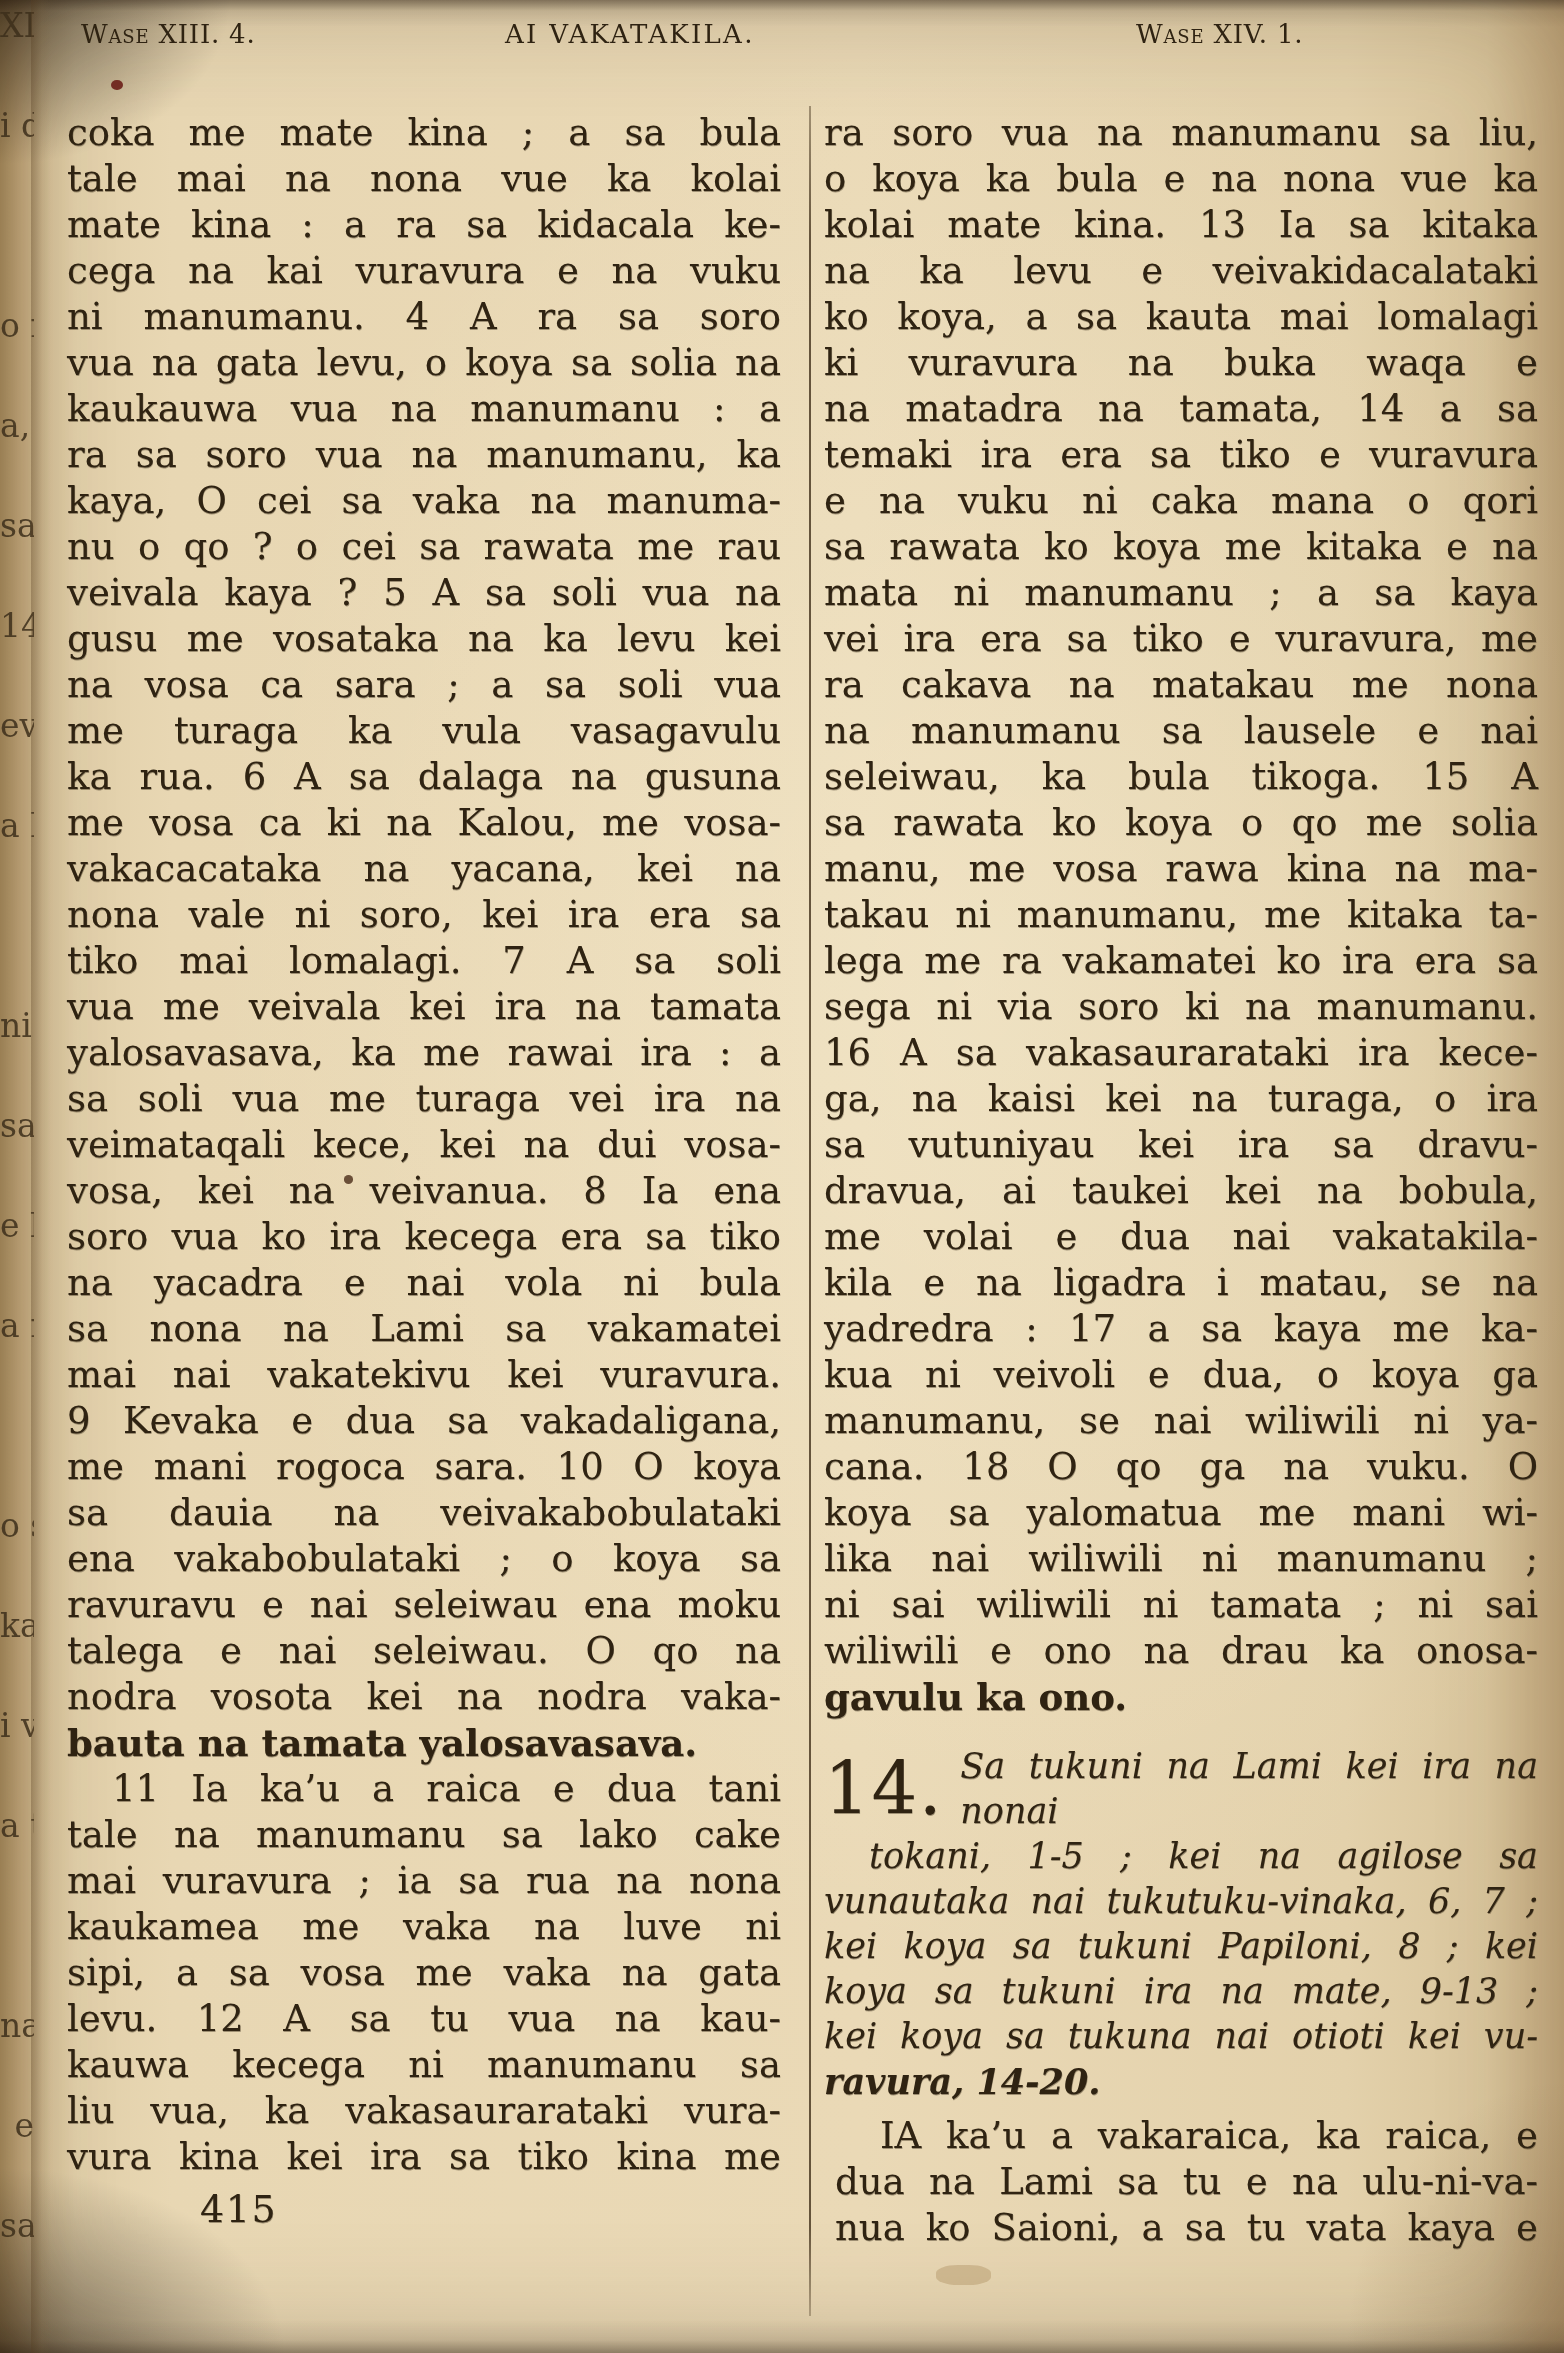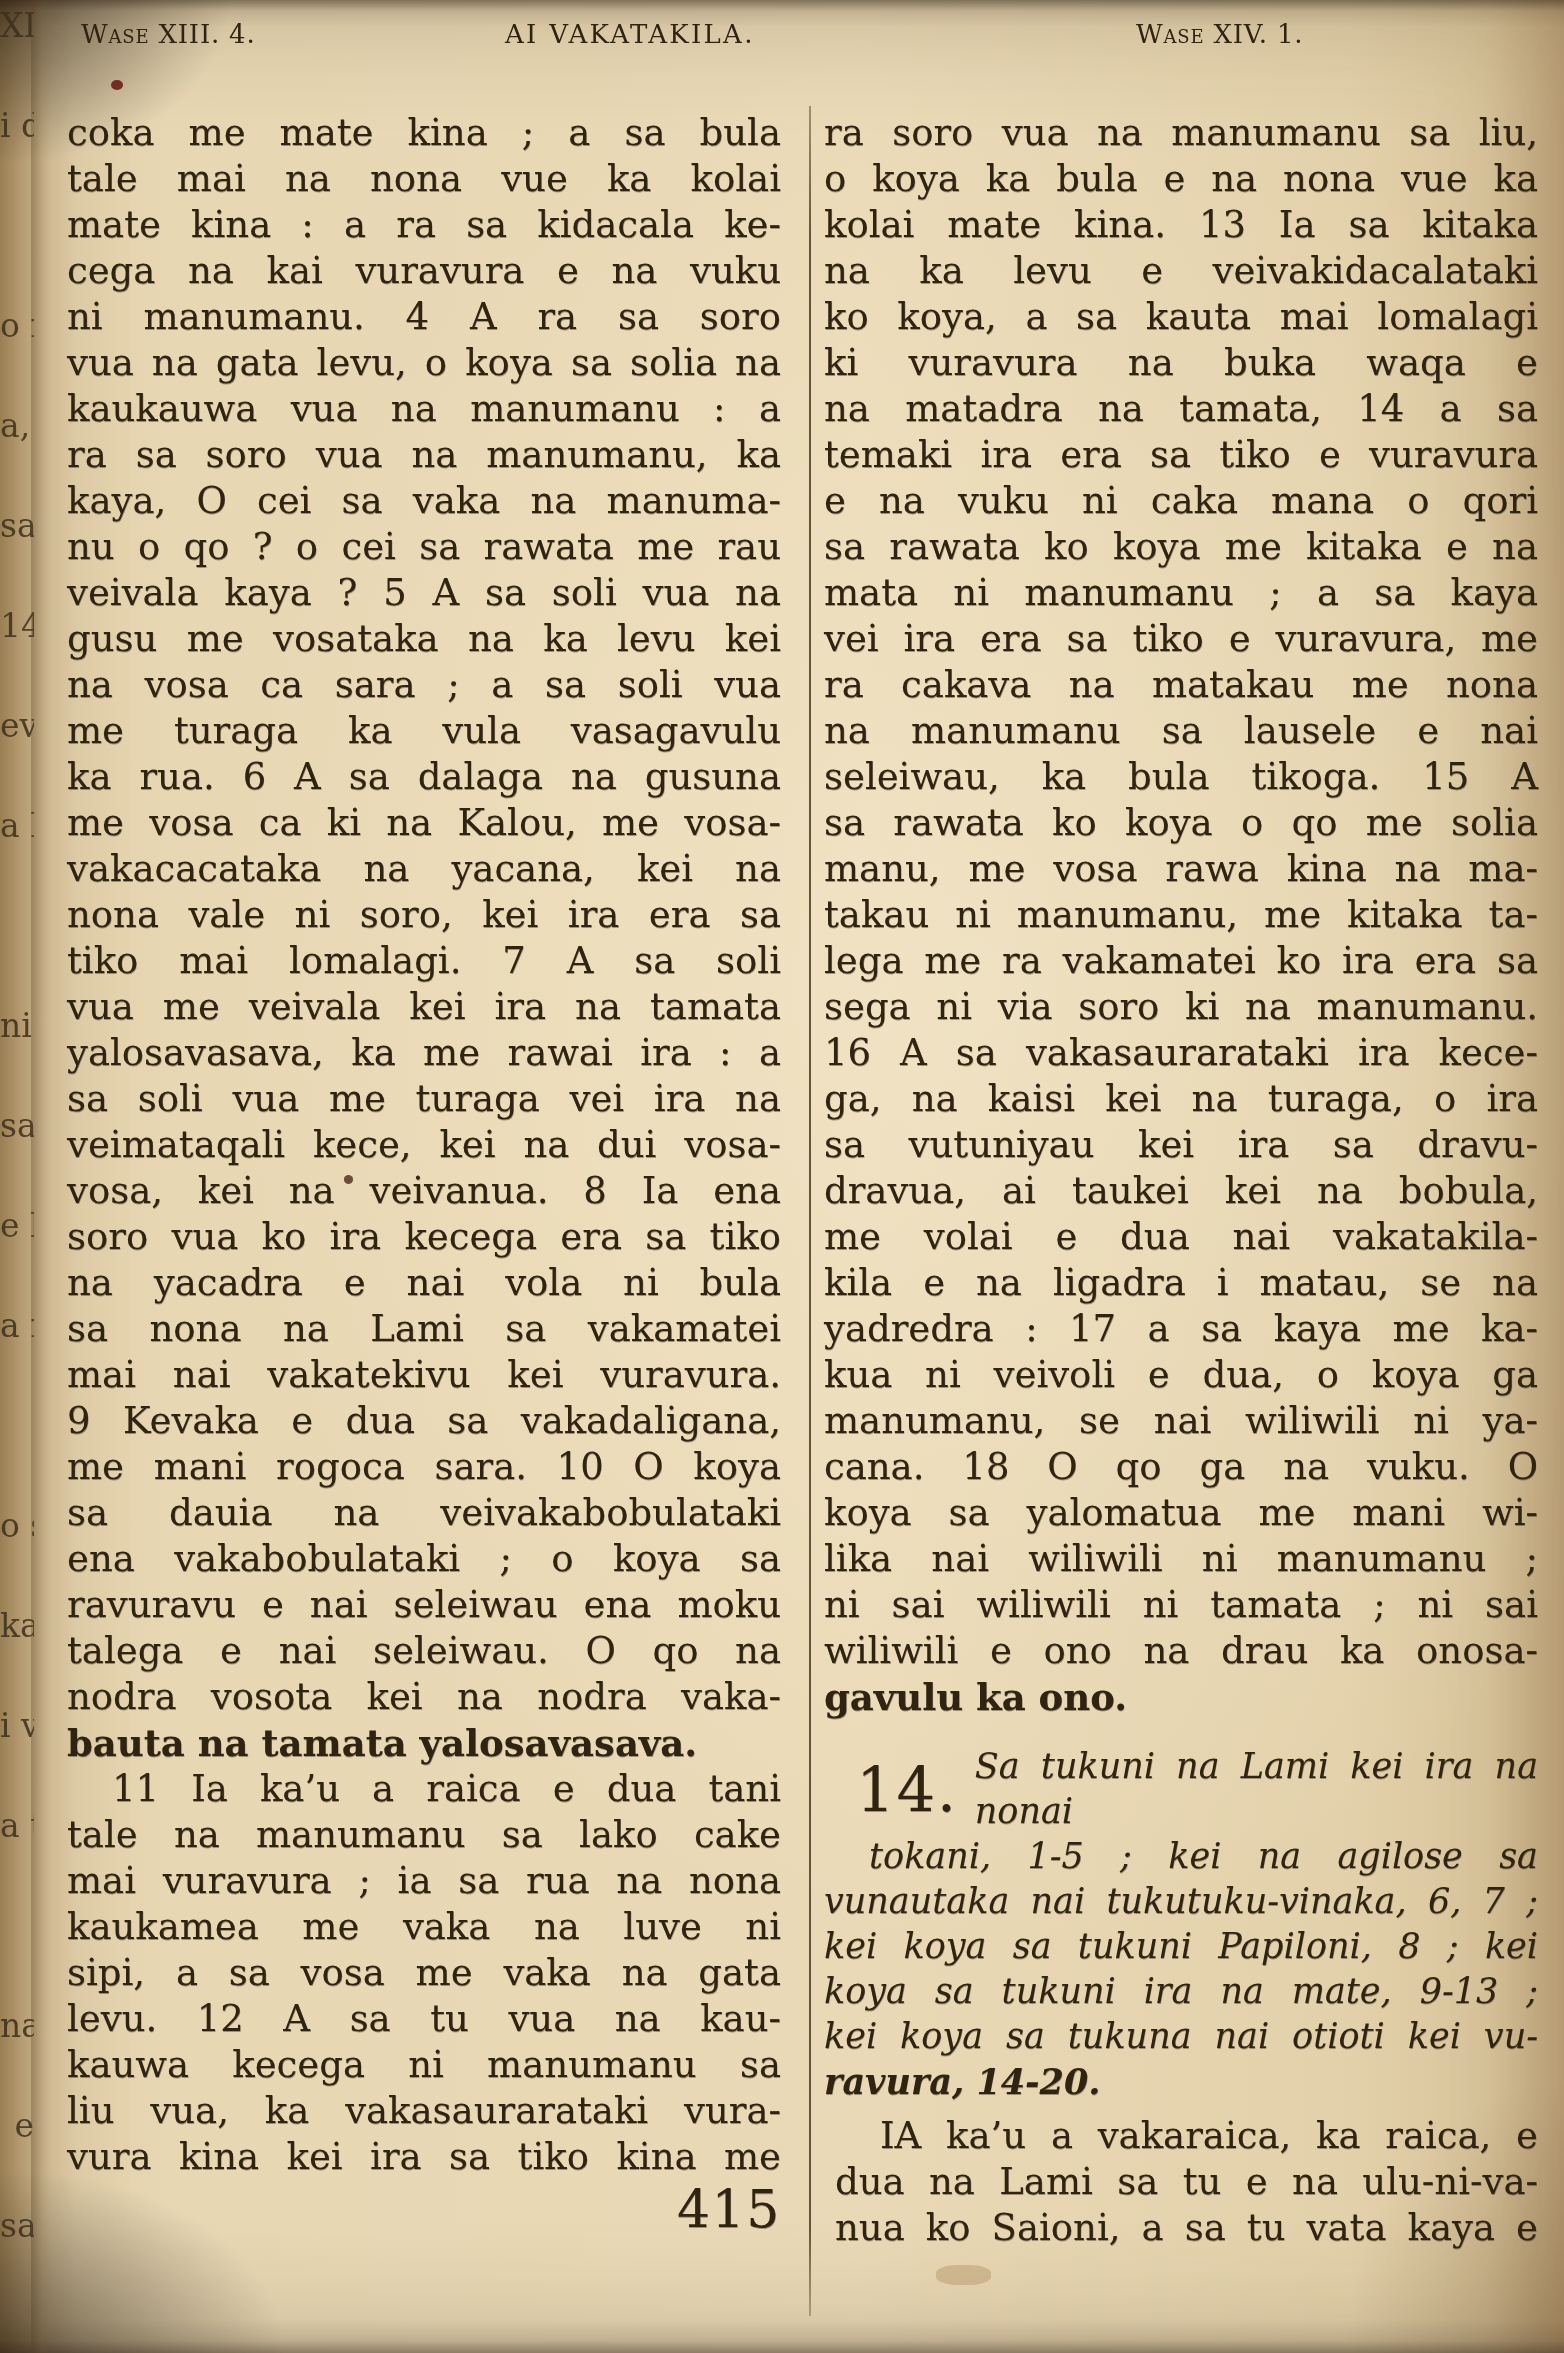--- a/index.html
+++ b/index.html
@@ -45,26 +45,26 @@
   .rule{position:absolute;left:809px;top:106px;width:2.3px;height:2210px;
     background:linear-gradient(180deg, rgba(67,50,28,.55), var(--rule,#43321c) 6%, var(--rule,#43321c) 96%, rgba(67,50,28,.4));
     opacity:.8;}
   
   .cols{position:absolute;left:67px;top:110px;width:1471px;display:flex;justify-content:space-between;}
   .col{width:714px;font-size:37px;line-height:46px;
     text-shadow:0.4px 0.5px 0.5px rgba(47,35,18,0.40);}
   .tline{text-align:justify;text-align-last:justify;}
   .tline.indent{text-indent:45px;}
   .tline.short{text-align-last:left;font-weight:bold;}
-  .pagenum{margin-top:6.3px;padding-left:133px;text-align:right;font-size:52px;letter-spacing:1.6px;}
+  .pagenum{margin-top:6.3px;padding-left:133px;text-align:left;font-size:38px;letter-spacing:1.6px;}
   
   .chapter{margin-top:23.5px;font-style:italic;font-size:35px;line-height:45px;}
   .dropcap{
-    float:left;font-style:normal;font-size:61px;line-height:85px;
-    padding:3.1px 17px 0 0;letter-spacing:1.6px;margin-left:32px;
+    float:left;font-style:normal;font-size:72px;line-height:85px;
+    padding:3.1px 17px 0 0;letter-spacing:1.6px;
   }
   .closing{margin-top:9.4px;margin-left:11px;}
   
   .stain{position:absolute;border-radius:50%;pointer-events:none;}
   .stain-red{left:111px;top:80px;width:11.7px;height:10.2px;background:var(--stain,#6b1f18);opacity:.9;}
   .stain-brown{left:344px;top:1175px;width:9.4px;height:8.6px;background:#4a2c18;opacity:.8;}
   .stain-smudge{left:936px;top:2265px;width:55px;height:20.3px;background:#b99f72;opacity:.55;border-radius:40%;}
 </style>
 </head>
 <body>

